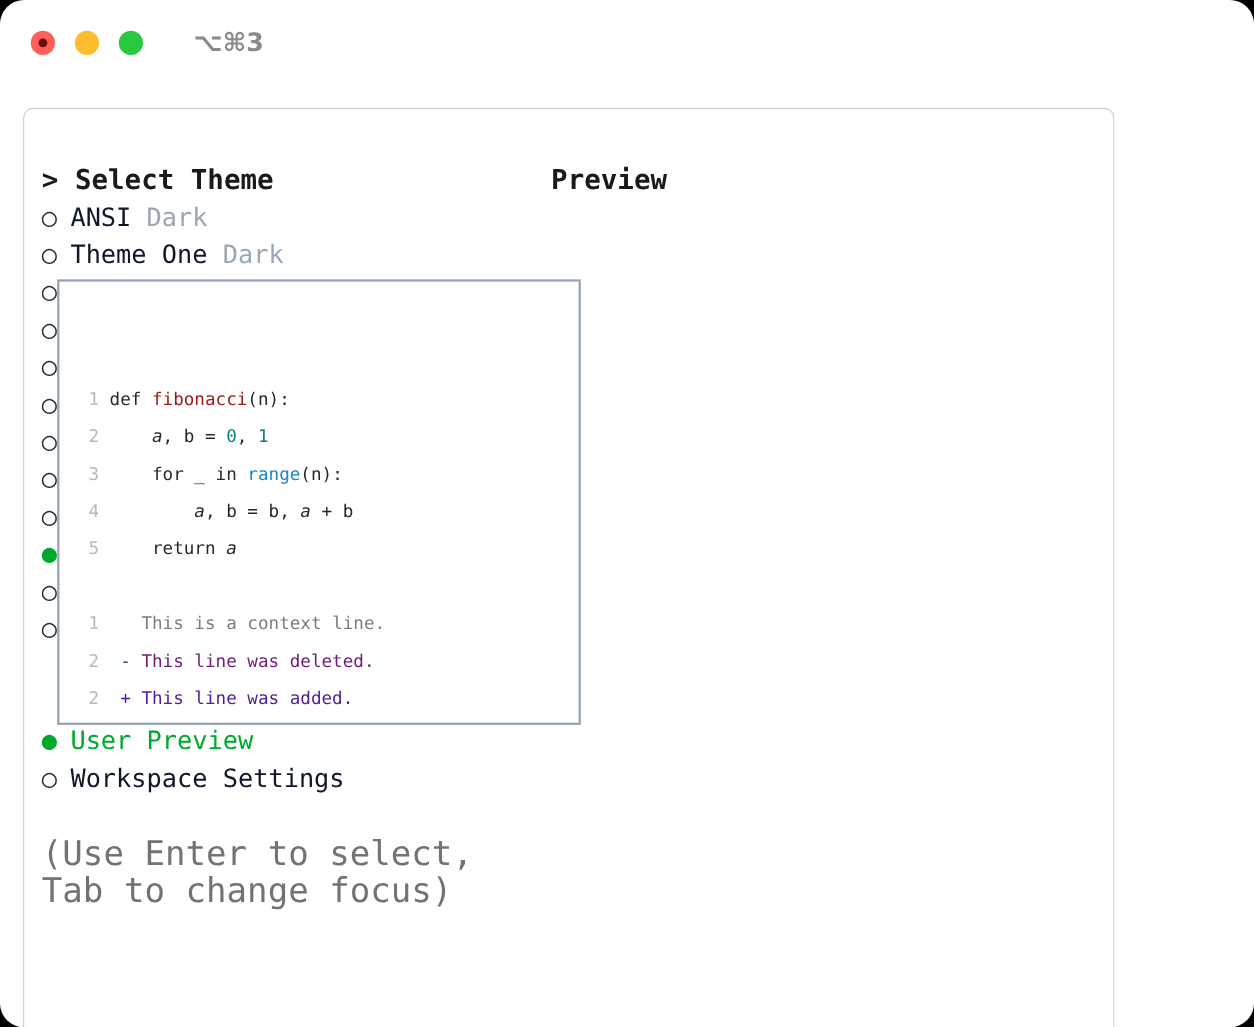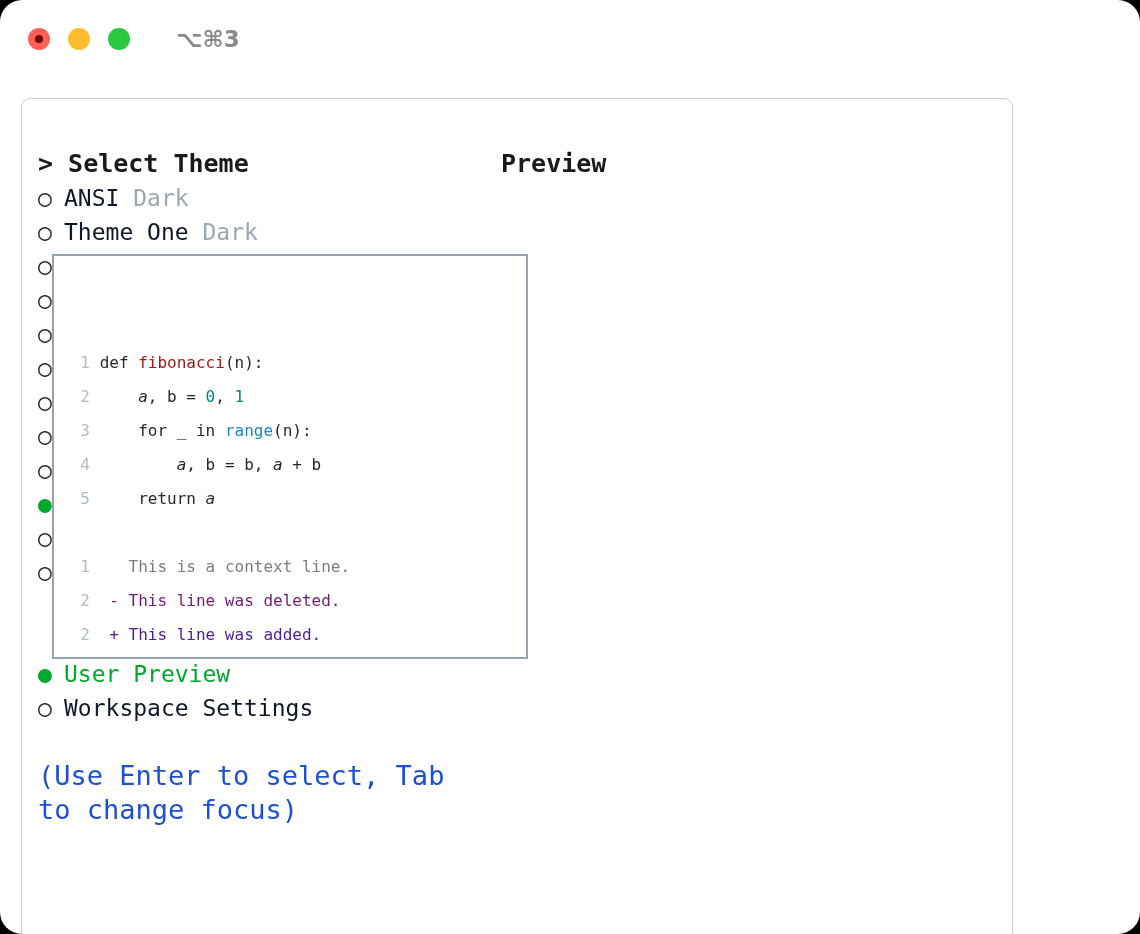--- a/index.html
+++ b/index.html
@@ -114,23 +114,23 @@
   }
   .marker.sel { color: #00a82d; }
   .opt-label { color: #0f172a; }
   .opt-row.selected .opt-label { color: #00a82d; }
   .opt-tag { color: #9aa7b5; }
 
   .blank-row { height: 34px; }
 
   .hint {
     margin-top: 34px;
-    font-size: 27px;
-    line-height: 34px;
-    color: #1d4ed8;
+    font-size: 31px;
+    line-height: 34px;
+    color: #737373;
     width: 420px;
   }
 
   
   .preview-box {
     position: absolute;
     left: 30px; top: 155px;
     width: 476px;
     height: 405px;
     border: 2px solid #94a3b3;

